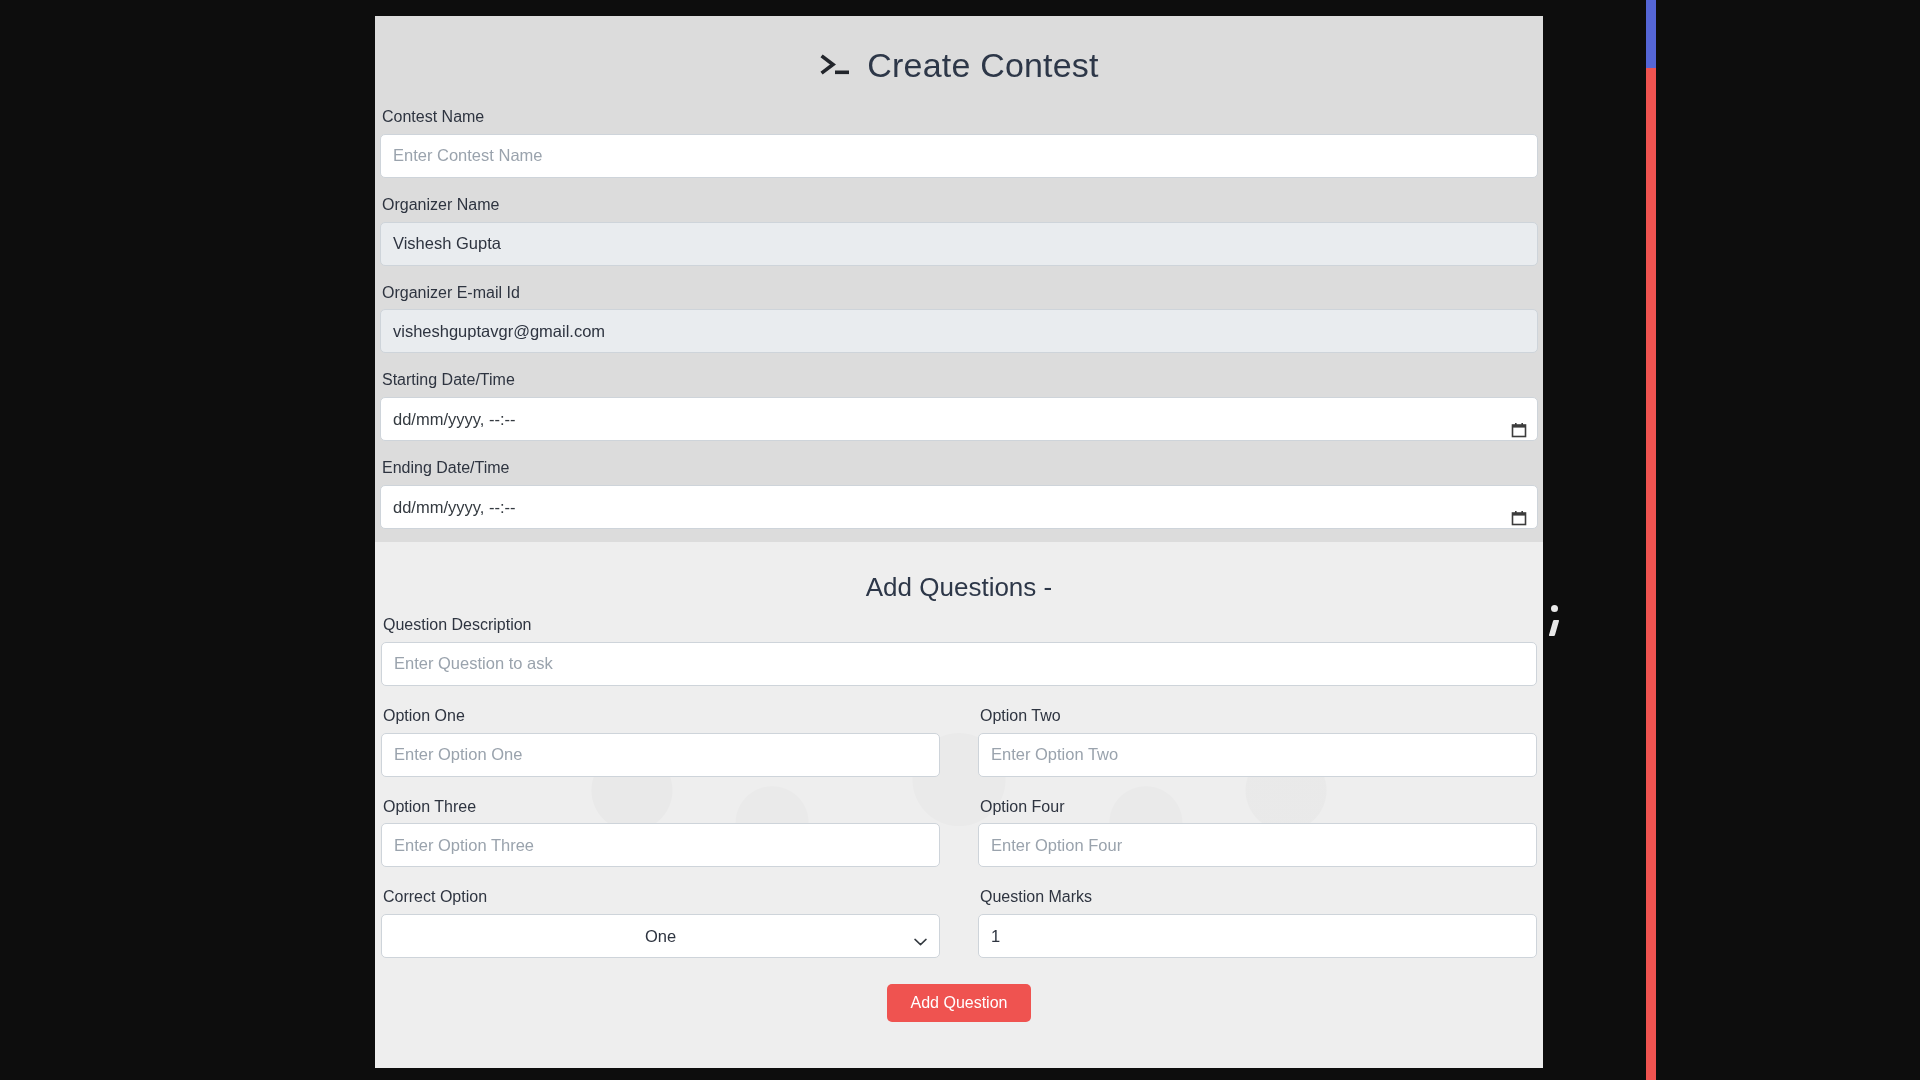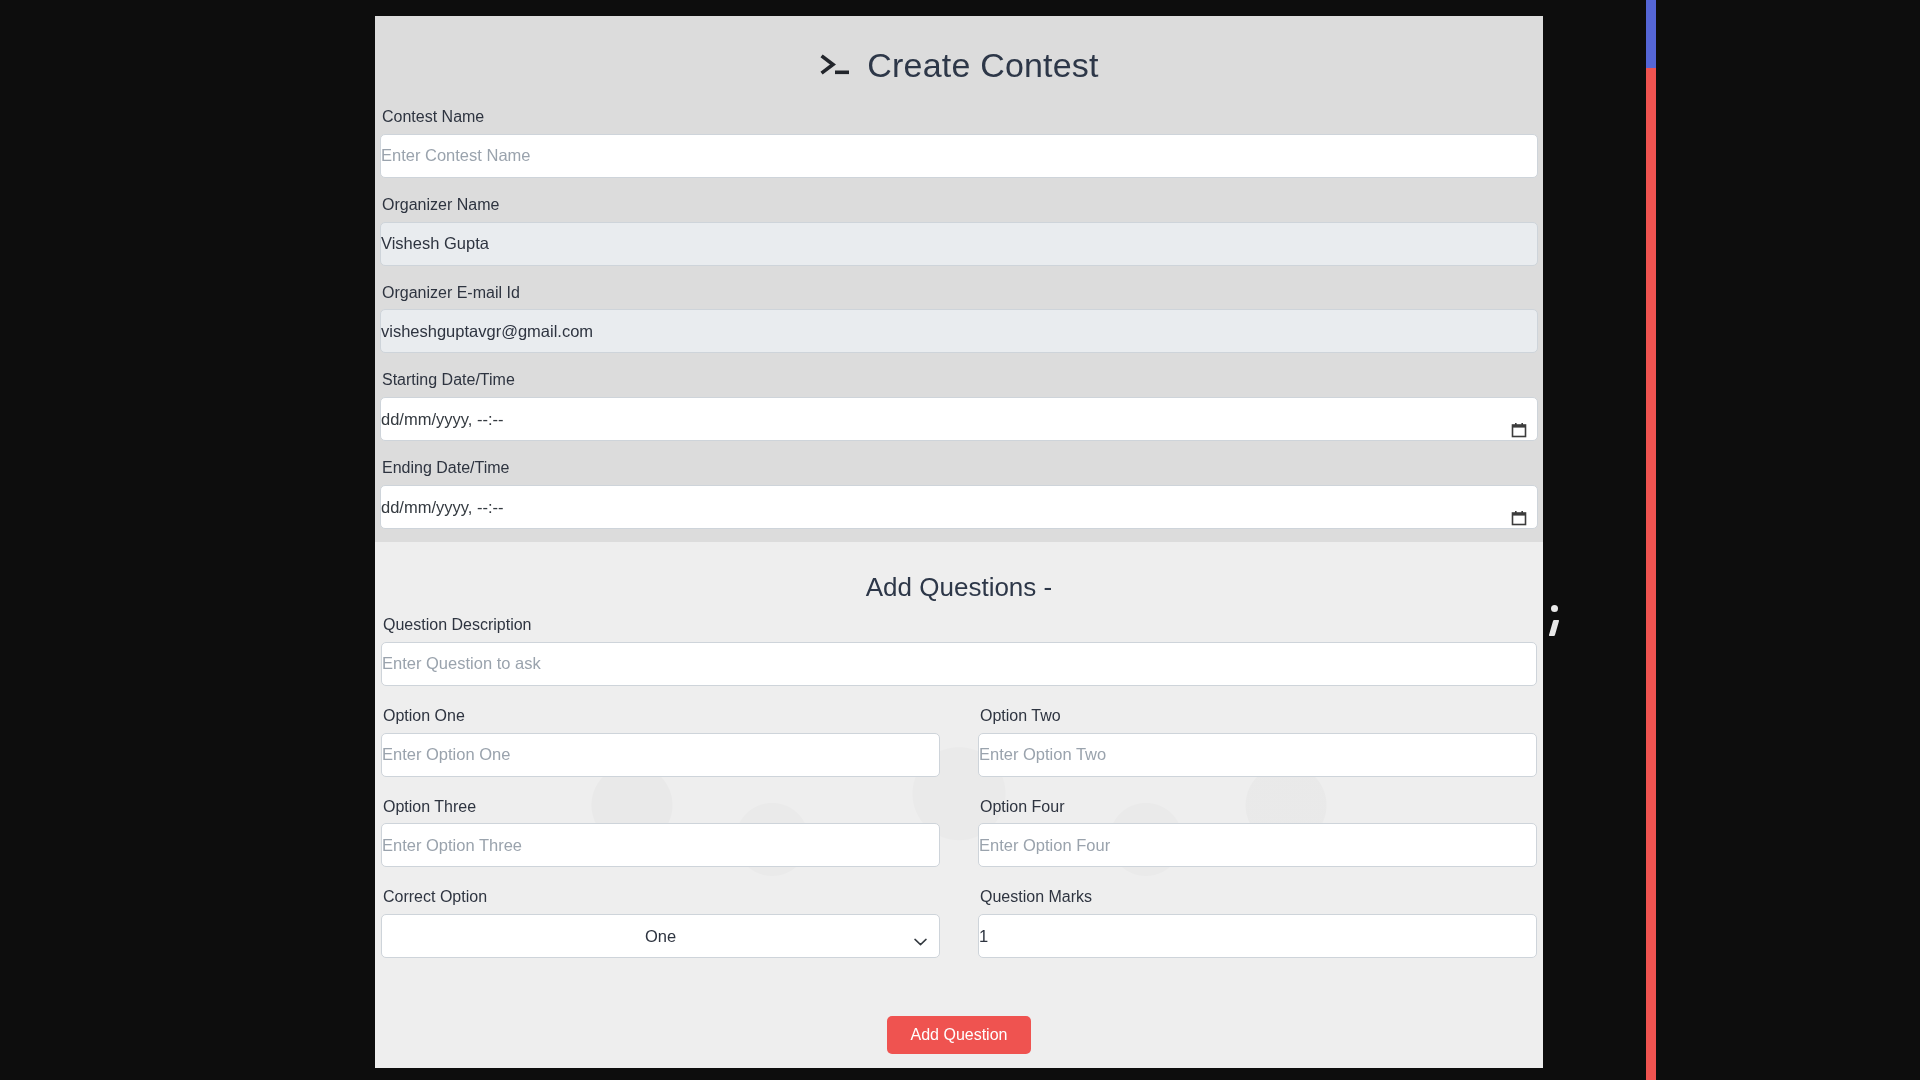--- a/index.html
+++ b/index.html
@@ -69,21 +69,21 @@
   .control {
     display: block;
     width: 100%;
     height: 44px;
     border: 1px solid #ced4da;
     border-radius: 5px;
     background: #ffffff;
     font-family: "Liberation Sans", sans-serif;
     font-size: 16.5px;
     color: #2e3440;
-    padding: 0 0;
+    padding: 0 12px;
     outline: none;
     line-height: 42px;
   }
   .control::placeholder { color: #9aa3ad; }
   .control.disabled {
     background: #e9ecef;
     color: #2e3440;
   }
   .control.datetime {
     display: flex;
@@ -158,21 +158,20 @@
     font-family: "Liberation Sans", sans-serif;
     font-size: 16px;
     color: #ffffff;
     cursor: pointer;
     line-height: 1;
     text-align: center;
   }
   .btn-add {
     background: #ef5350;
     padding: 11px 24px;
-    margin-top: 32px;
   }
   .center-row { text-align: center; margin-top: 26px; }
 
   
   #edge-strip {
     position: absolute;
     right: 0;
     top: 0;
     width: 10px;
     height: 1080px;

